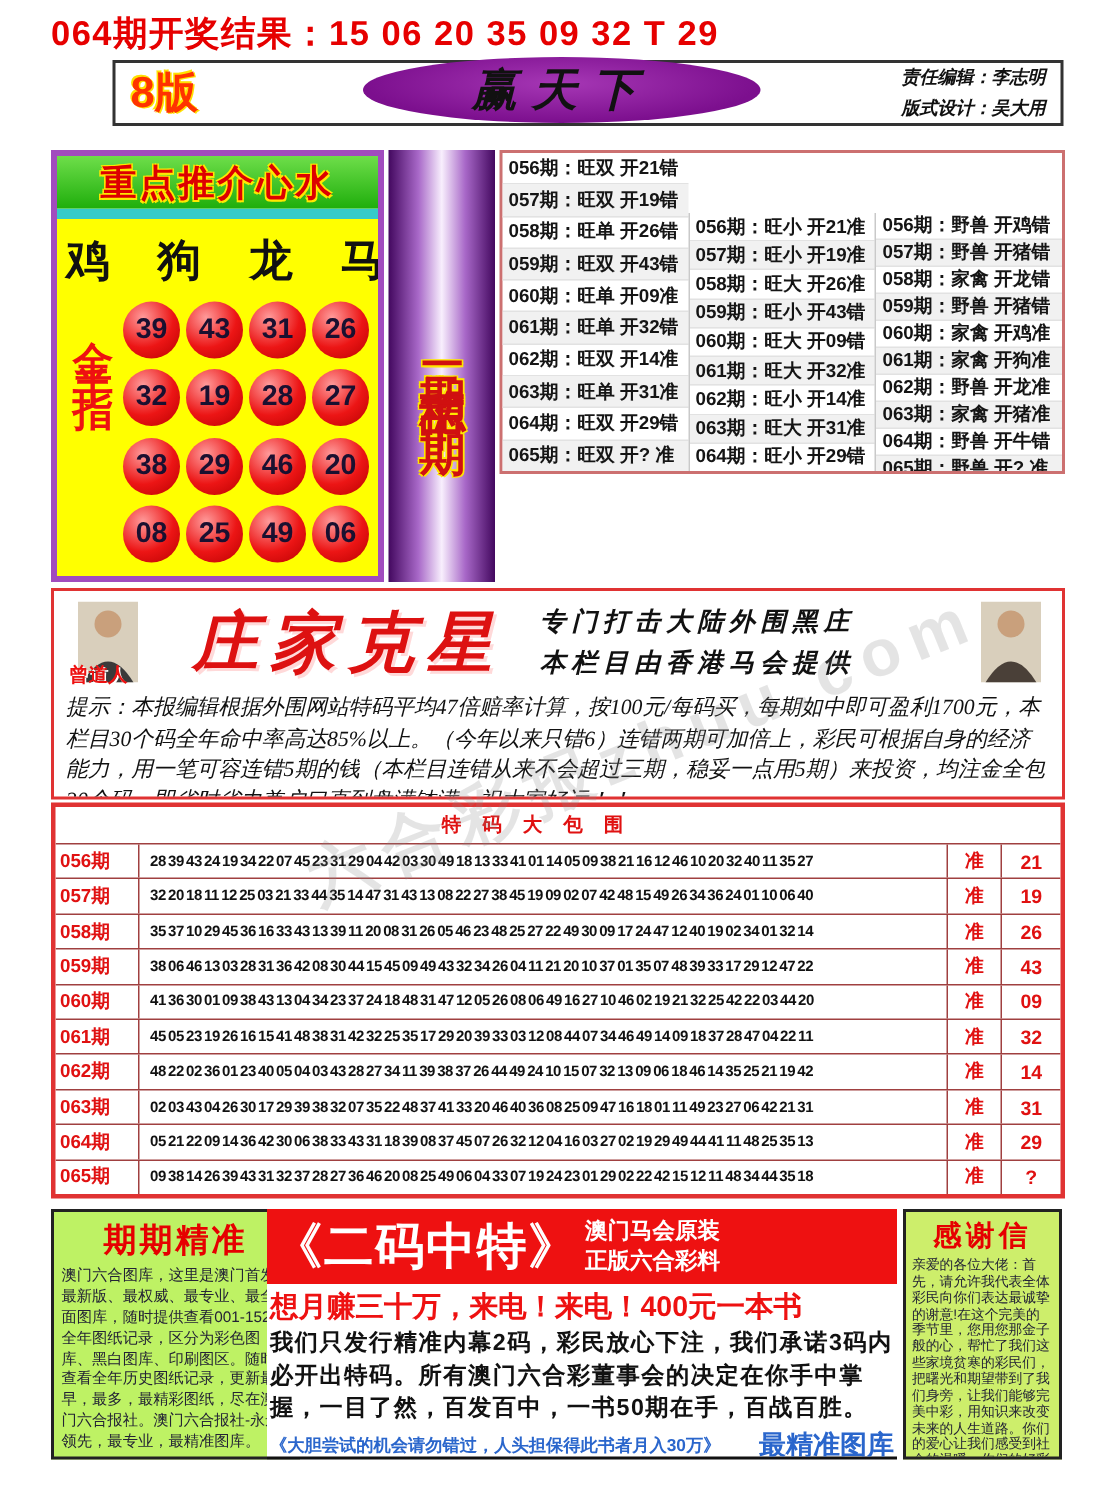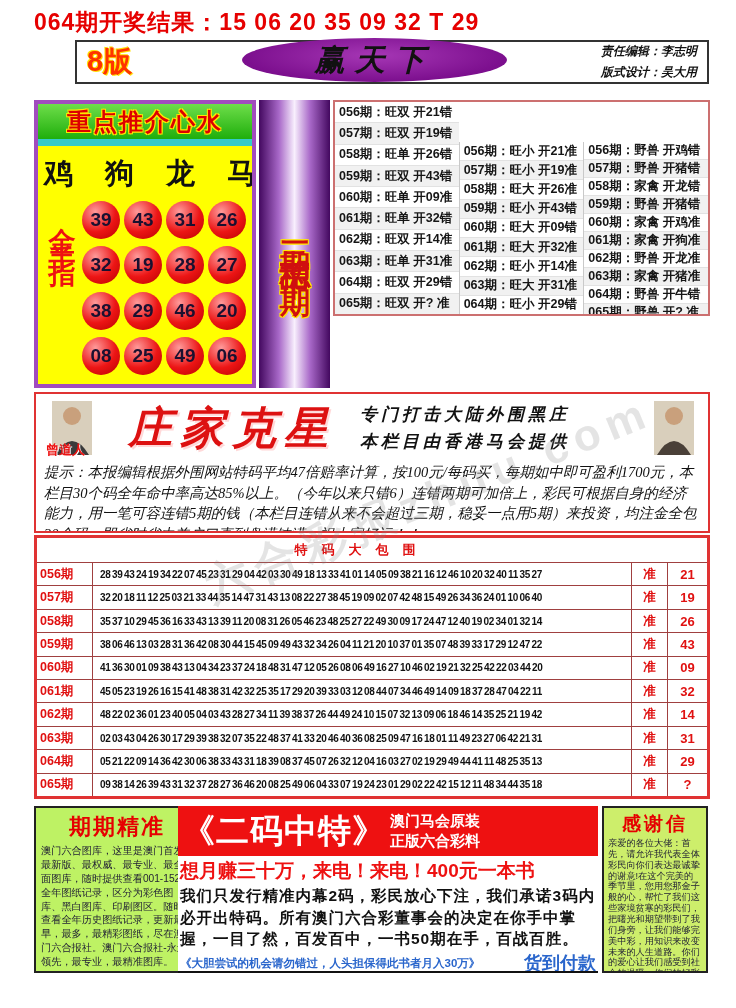--- a/index.html
+++ b/index.html
@@ -332,21 +332,21 @@
     <div class="banner-title">《二码中特》</div>
     <div class="banner-tags">
       <div>澳门马会原装</div>
       <div>正版六合彩料</div>
     </div>
   </div>
   <div class="ad-headline">想月赚三十万，来电！来电！400元一本书</div>
   <div class="ad-body">我们只发行精准内幕2码，彩民放心下注，我们承诺3码内必开出特码。所有澳门六合彩董事会的决定在你手中掌握，一目了然，百发百中，一书50期在手，百战百胜。</div>
   <div class="ad-footer">
     <div class="ad-note">《大胆尝试的机会请勿错过，人头担保得此书者月入30万》</div>
-    <div class="ad-cod">货到付款</div>
+    <div class="ad-cod">最精准图库</div>
   </div>
 </div>
 
 <div class="abs bottom-right">
   <div class="br-title">感谢信</div>
   <div class="br-body">亲爱的各位大佬：首先，请允许我代表全体彩民向你们表达最诚挚的谢意!在这个完美的季节里，您用您那金子般的心，帮忙了我们这些家境贫寒的彩民们，把曙光和期望带到了我们身旁，让我们能够完美中彩，用知识来改变未来的人生道路。你们的爱心让我们感受到社会的温暖，你们的好彩免除了我们贫困的后顾之忧，让我们渴望新生活的心倍受感</div>
 </div>
 
 <div class="abs watermark">六合彩报zhuu.com</div>
 

